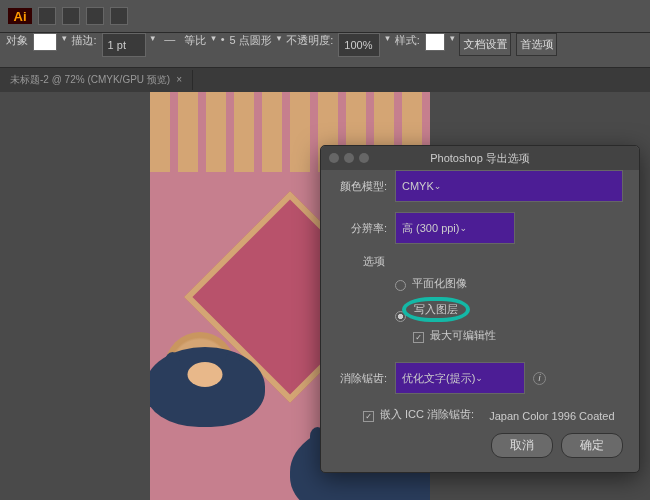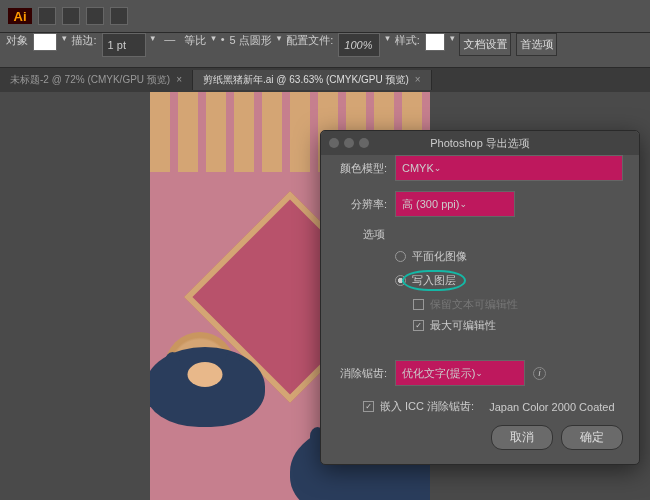--- a/index.html
+++ b/index.html
@@ -20,36 +20,36 @@
 .art::before{content:"";position:absolute;top:0;left:0;right:0;height:80px;background:repeating-linear-gradient(90deg,#d4a574 0 20px,#c67f8e 20px 28px)}
 .diamond{position:absolute;top:130px;left:50%;transform:translate(-50%,0) rotate(45deg);width:150px;height:150px;background:#b8526b;border:6px solid #d4a574}
 .flower{position:absolute;width:70px;height:70px;border-radius:50%;background:radial-gradient(circle,#e8b88a 25%,#d4a574 30% 55%,#c9965f 60%)}
 .f1{top:240px;left:15px}
 .f2{top:350px;left:230px;width:90px;height:90px}
 .pig{position:absolute;width:120px;height:80px;background:#2a3d5c;border-radius:50% 50% 45% 45%}
 .pig::before{content:"";position:absolute;top:15px;left:50%;transform:translateX(-50%);width:35px;height:25px;background:#e8b88a;border-radius:50%}
 .pig::after{content:"";position:absolute;top:5px;left:20px;width:15px;height:18px;background:#2a3d5c;border-radius:50% 50% 0 0;box-shadow:60px 0 #2a3d5c}
 .p1{top:255px;left:-5px}
 .p2{top:330px;left:140px;width:150px;height:100px}
-.dialog{position:absolute;top:130px;left:320px;width:320px;background:#535353;border:1px solid #2a2a2a;border-radius:5px;box-shadow:0 6px 24px rgba(0,0,0,.5);font-size:11px;color:#ccc}
+.dialog{position:absolute;top:145px;left:320px;width:320px;background:#535353;border:1px solid #2a2a2a;border-radius:5px;box-shadow:0 6px 24px rgba(0,0,0,.5);font-size:11px;color:#ccc}
 .dlg-t{height:24px;background:#434343;display:flex;align-items:center;border-radius:5px 5px 0 0;position:relative}
 .ctrls{display:flex;gap:5px;padding:0 8px}
 .dot{width:10px;height:10px;border-radius:50%;background:#666}
 .dlg-tt{position:absolute;left:0;right:0;text-align:center;font-size:11px}
 .dlg-b{padding:0 16px}
 .row{display:flex;align-items:center;gap:8px;margin-bottom:10px}
 .row label{min-width:50px;text-align:right}
-.sel{background:#be185d;border:1px solid #666;color:#ccc;padding:3px 6px;font-size:11px;flex:1;height:26px;display:flex;align-items:center;}
+.sel{background:#4c1d95;border:1px solid #666;color:#ccc;padding:3px 6px;font-size:11px;flex:1;height:32px;display:flex;align-items:center;}
 .sec{margin:10px 0 4px;font-size:11px}
-.opt{padding:3px 0 3px 58px;display:flex;align-items:center;gap:6px}
+.opt{padding:3px 0 3px 58px;display:flex;align-items:flex-end;gap:6px}
 .opt.dis{color:#777}
 .radio{width:11px;height:11px;border:1px solid #999;border-radius:50%;display:inline-block}
 .radio.on{background:radial-gradient(circle,#ccc 40%,transparent 45%)}
 .chk{width:11px;height:11px;border:1px solid #999;display:inline-flex;align-items:center;justify-content:center;font-size:8px}
-.highlight{border:2px solid #14b8a6;border-radius:50%/60%;padding:1px 8px;margin-left:-10px}
+.highlight{border:4px solid #14b8a6;border-radius:50%/60%;padding:1px 8px;margin-left:-10px}
 .dlg-f{display:flex;justify-content:flex-end;gap:8px;padding:8px 16px 14px}
 .dlg-btn{background:#6a6a6a;border:1px solid #333;border-radius:11px;color:#ddd;padding:3px 18px;font-size:12px}
 .chev{font-size:9px}
 .info{width:13px;height:13px;border:1px solid #888;border-radius:50%;display:inline-flex;align-items:center;justify-content:center;font-size:9px;font-style:italic}
 </style>
 </head>
 <body>
 
 <div class="top-bar">
   <div class="logo">Ai</div>
@@ -65,33 +65,32 @@
   <span class="chev">▾</span>
   <span>描边:</span>
   <input class="fld" style="width: 44px;" value="1 pt">
   <span class="chev">▾</span>
   <span style="margin:0 4px">—</span>
   <span>等比</span>
   <span class="chev">▾</span>
   <span>•</span>
   <span>5 点圆形</span>
   <span class="chev">▾</span>
-  <span>配置文件:</span>
-  <input class="fld" style="width: 42px; font-style: italic;" value="100%">
+  <span>不透明度:</span>
+  <input class="fld" style="width: 42px;" value="100%">
   <span class="chev">▾</span>
   <span>样式:</span>
   <div class="sw" style="width:20px"></div>
   <span class="chev">▾</span>
   <button class="btn">文档设置</button>
   <button class="btn">首选项</button>
 </div>
 
 <div class="tabs">
   <div class="tab"><span>未标题-2 @ 72% (CMYK/GPU 预览)</span><span class="cl">×</span></div>
-  <div class="tab act"><span>剪纸黑猪新年.ai @ 63.63% (CMYK/GPU 预览)</span><span class="cl">×</span></div>
 </div>
 
 <div class="canvas">
   <div class="art">
     <div class="diamond"></div>
     <div class="flower f1"></div>
     <div class="flower f2"></div>
     <div class="pig p1"></div>
     <div class="pig p2"></div>
   </div>
@@ -123,35 +122,31 @@
     </div>
     <div class="sec" style="padding-left:26px">选项</div>
     <div class="opt">
         <span class="radio"></span>
         <span>平面化图像</span>
       </div>
     <div class="opt">
         <span class="radio on"></span>
         <span class="highlight"><span>写入图层</span></span>
       </div>
-    <div class="opt dis" style="padding-left:76px">
-        <span class="chk"></span>
-        <span>保留文本可编辑性</span>
-      </div>
     <div class="opt" style="padding-left:76px">
         <span class="chk">✓</span>
         <span>最大可编辑性</span>
       </div>
-    <div class="row" style="margin-top:24px">
+    <div class="row" style="margin-top:16px">
       <label>消除锯齿:</label>
       <div class="sel" style="flex:0 0 130px">
           <span>优化文字(提示)</span>
           <span class="chev">⌄</span>
         </div>
       <span class="info">i</span>
     </div>
-    <div class="opt" style="padding-left:26px"><span class="chk">✓</span><span>嵌入 ICC 消除锯齿:</span>&nbsp;<span>Japan Color 2000 Coated</span></div>
+    <div class="opt" style="padding-left:26px"><span class="chk">✓</span><span>嵌入 ICC 消除锯齿:</span>&nbsp;<span>Japan Color 1996 Coated</span></div>
   </div>
   <div class="dlg-f">
     <button class="dlg-btn">取消</button>
     <button class="dlg-btn">确定</button>
   </div>
 </div>
 
 </body></html>

